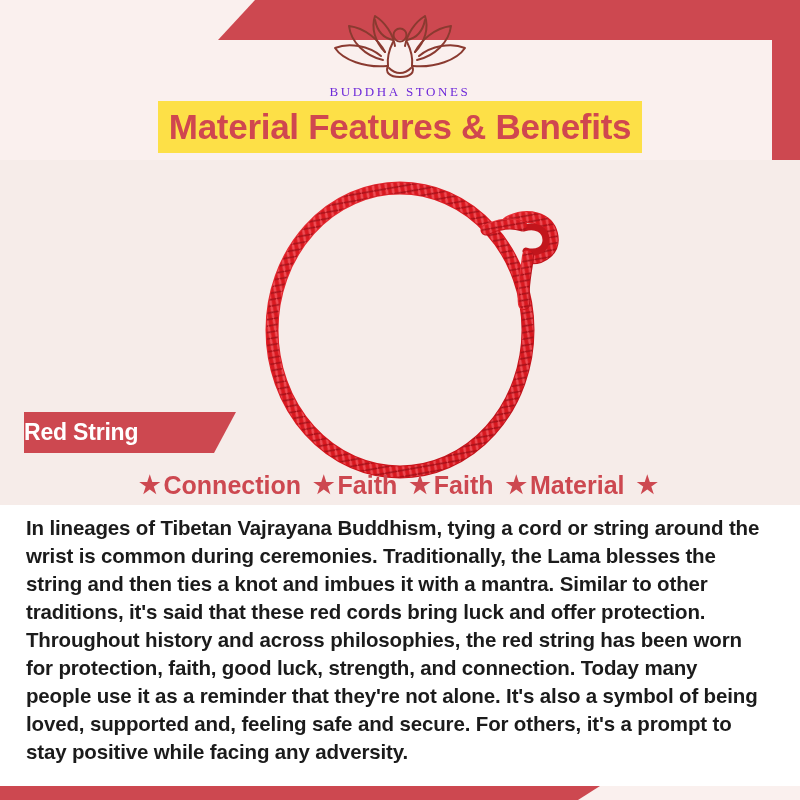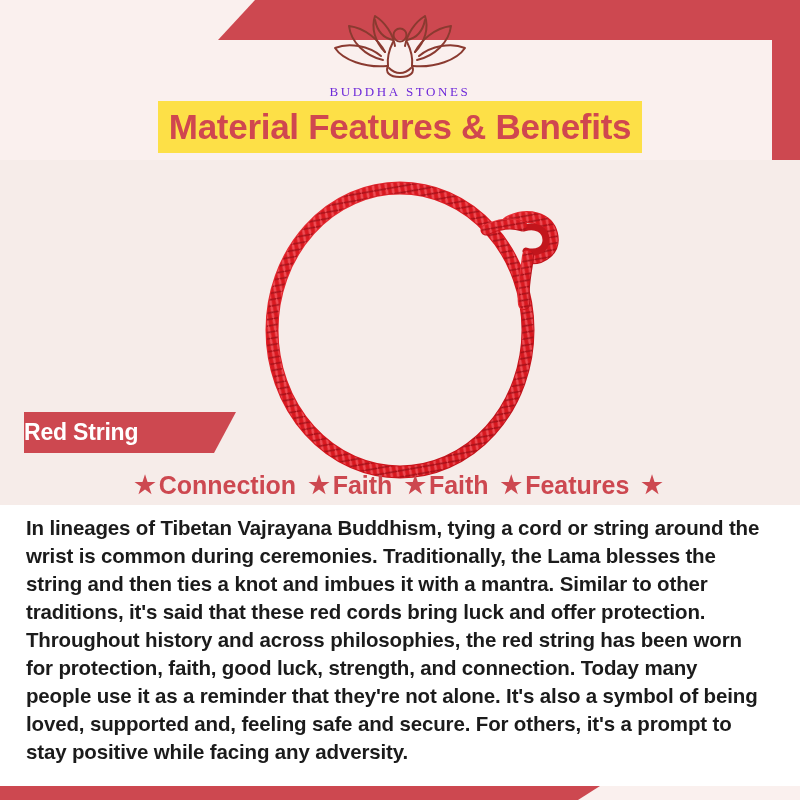--- a/index.html
+++ b/index.html
@@ -262,21 +262,21 @@
     <span class="benefit">
       <span class="star">★</span>
       <span>Faith</span>
     </span>
     <span class="benefit">
       <span class="star">★</span>
       <span>Faith</span>
     </span>
     <span class="benefit">
       <span class="star">★</span>
-      <span>Features</span>
+      <span>Material</span>
     </span>
     <span class="benefit">
       <span class="star">★</span>
     </span>
   </div>
 
   <div class="body-block">
     <p class="body-text">In lineages of Tibetan Vajrayana Buddhism, tying a cord or string around the wrist is common during ceremonies. Traditionally, the Lama blesses the string and then ties a knot and imbues it with a mantra. Similar to other traditions, it's said that these red cords bring luck and offer protection. Throughout history and across philosophies, the red string has been worn for protection, faith, good luck, strength, and connection. Today many people use it as a reminder that they're not alone. It's also a symbol of being loved, supported and, feeling safe and secure. For others, it's a prompt to stay positive while facing any adversity.</p>
   </div>
 

